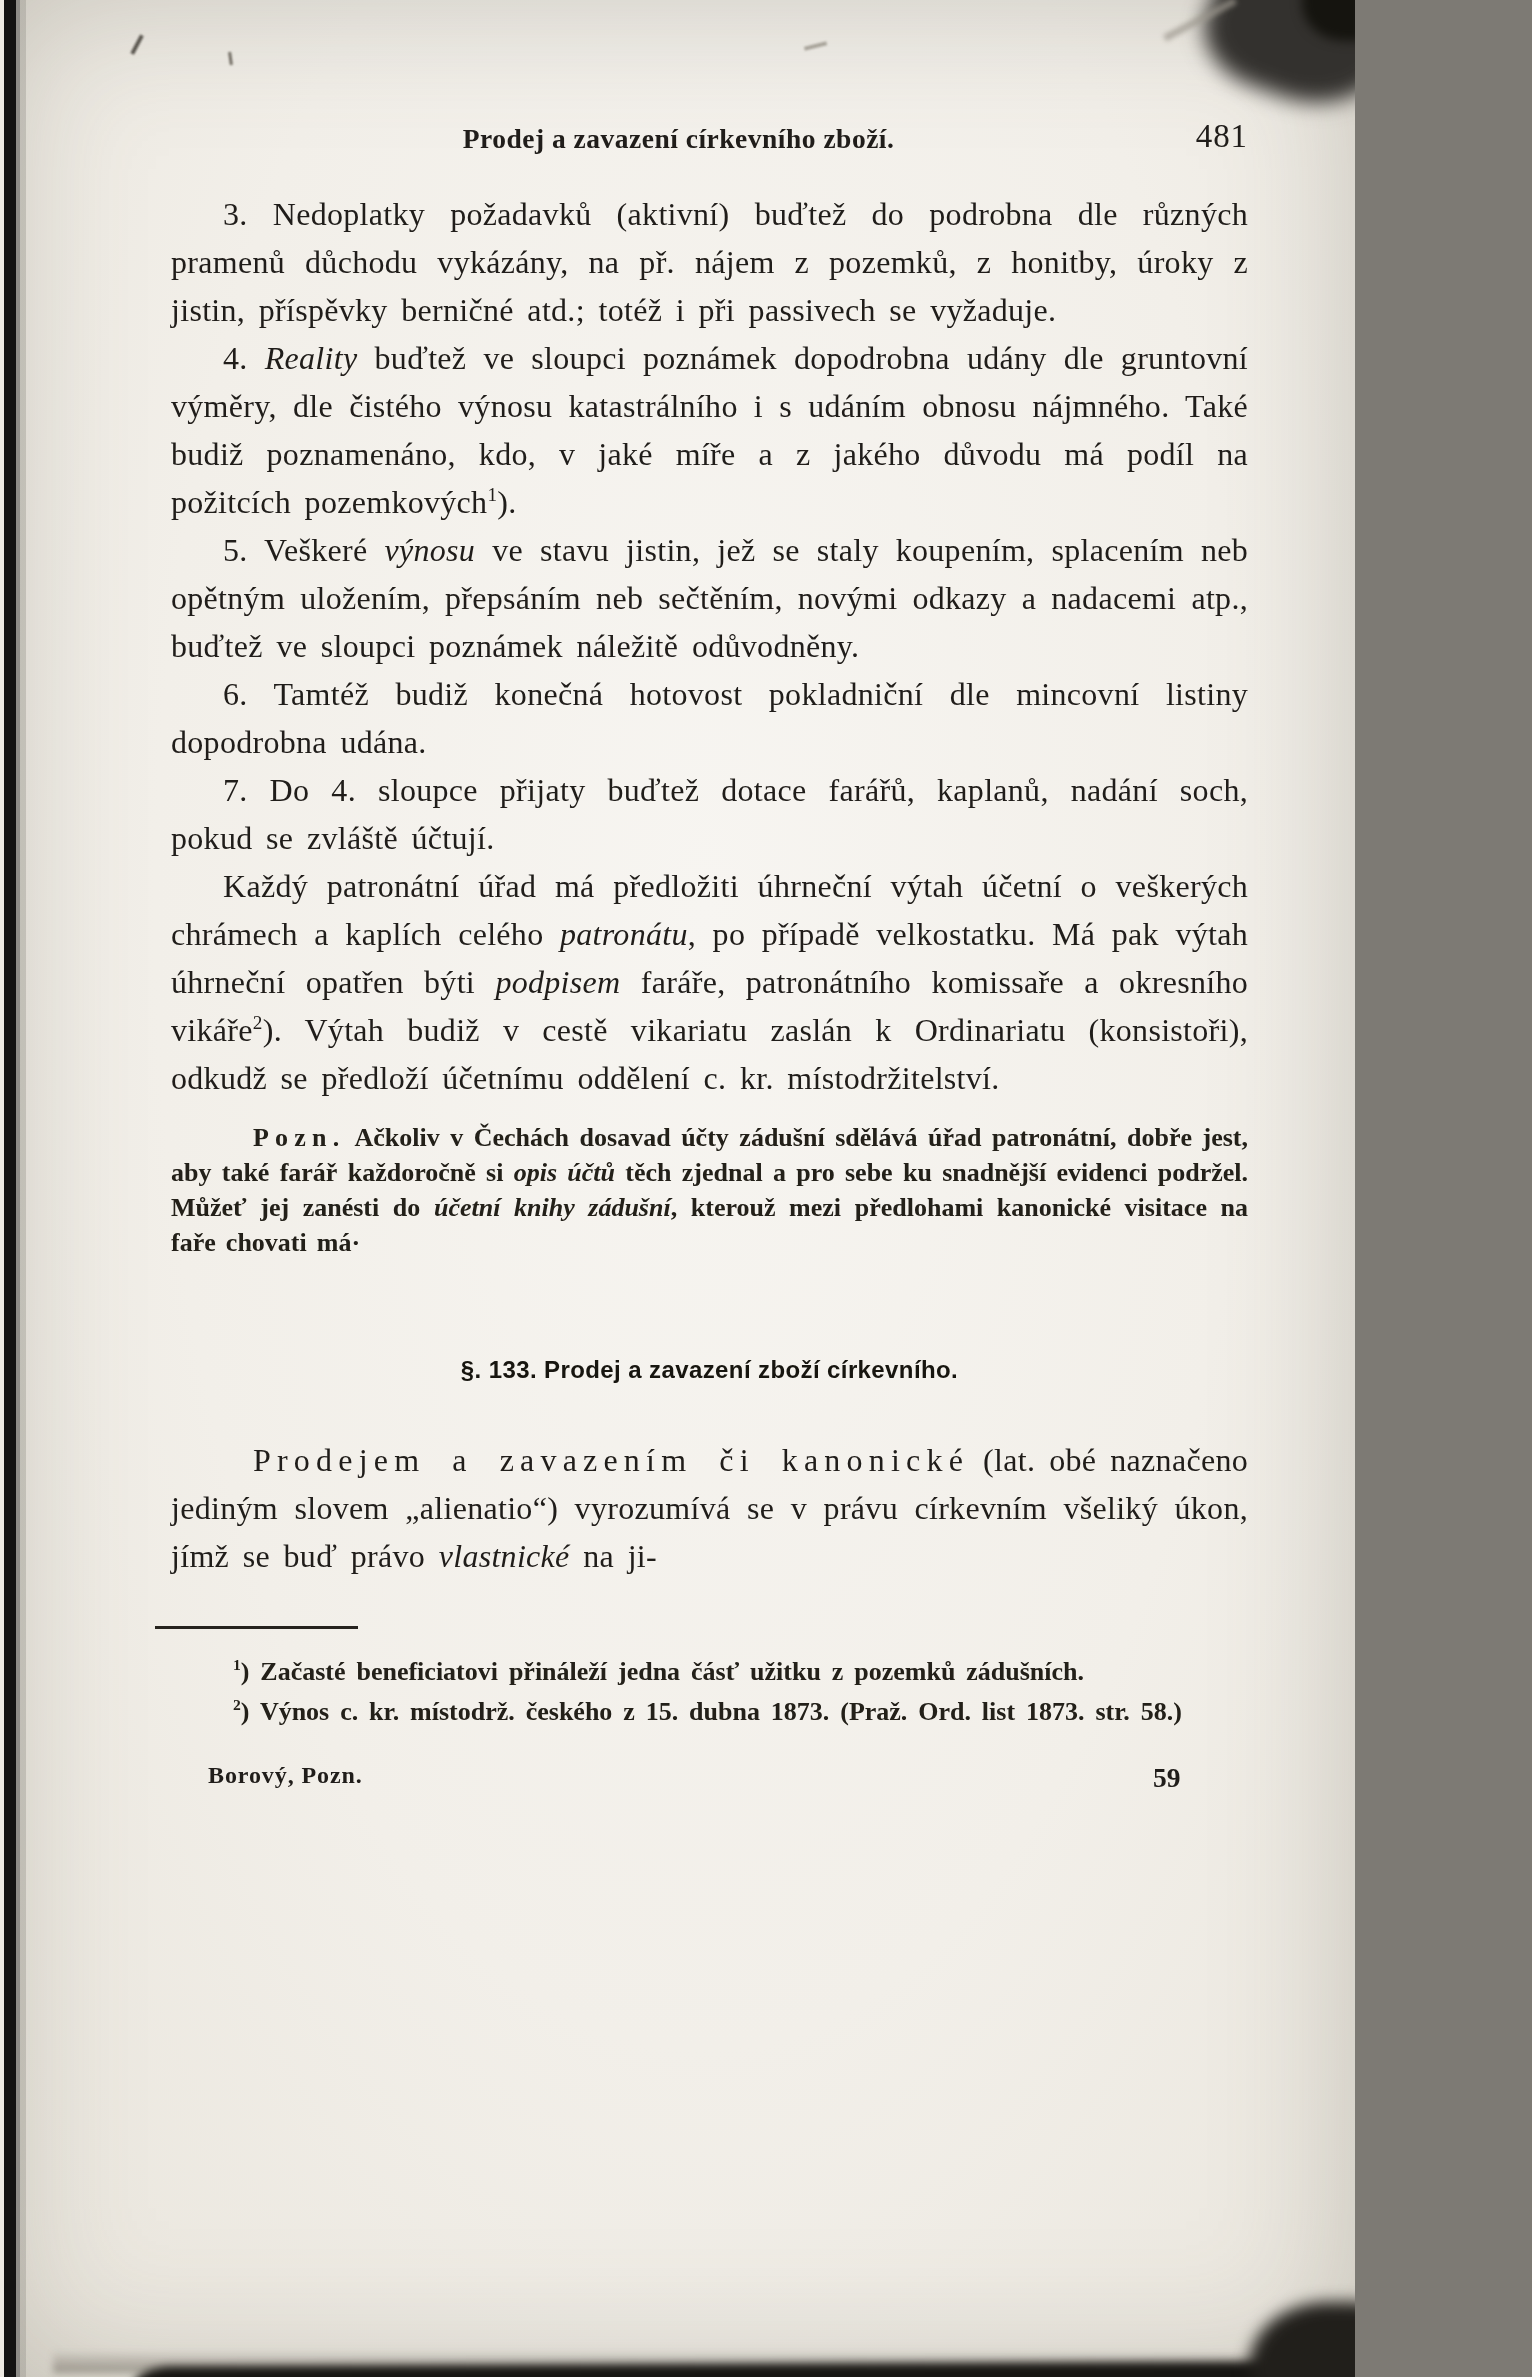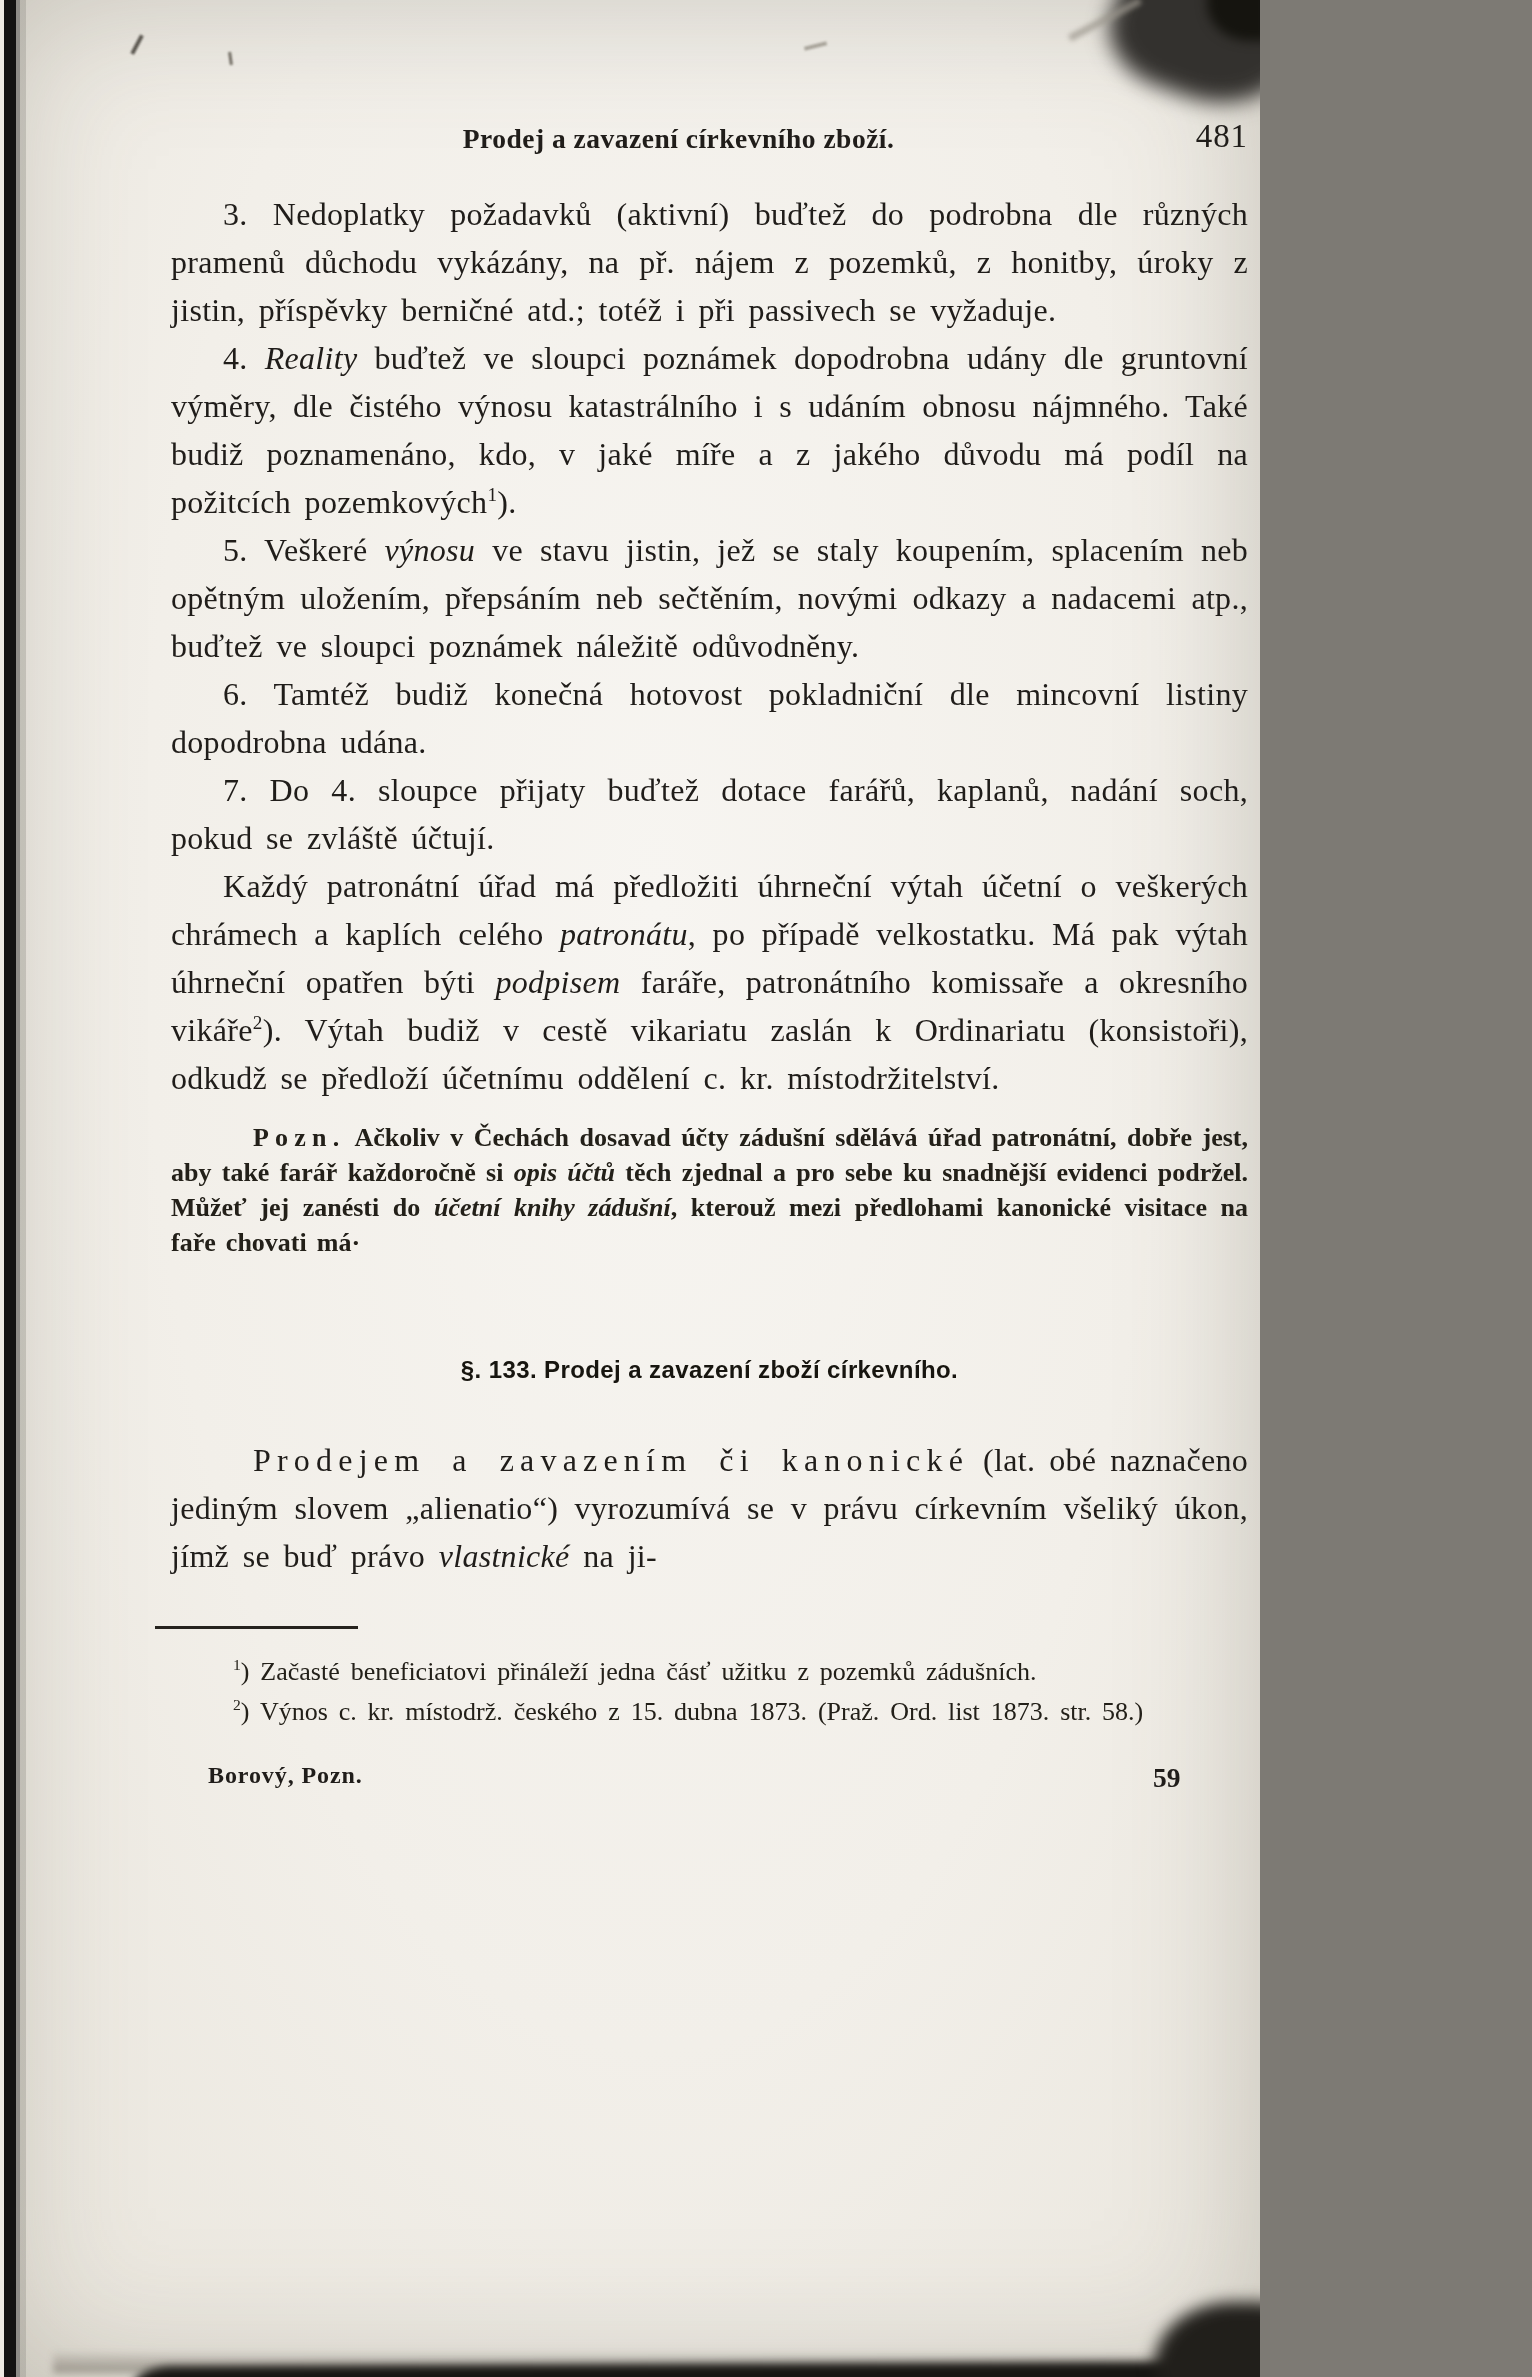--- a/index.html
+++ b/index.html
@@ -1,18 +1,18 @@
 <!DOCTYPE html>
 <html style="font-size:14.2px"><head>
 <meta charset="utf-8">
 <style>
   html,body{margin:0;padding:0;background:#7d7a74;}
   .page{
     position:relative;
-    width:1260px;height:2377px;
+    width:1355px;height:2377px;
     background:radial-gradient(ellipse at 52% 38%, #f7f5f1 0%, #f2efe9 55%, #e9e5dc 100%);
     box-shadow:inset 0 0 142px rgba(95,88,75,.28);
     overflow:hidden;
     font-family:"Liberation Serif","DejaVu Serif",serif;
     color:#201d1a;
   }
   
   .edge-left{position:absolute;left:0;top:0;bottom:0;width:30px;z-index:1;
     background:linear-gradient(90deg,#ece9e2 0 3.6px,#121212 3.6px 16px,#8d8c88 16px 20.4px,rgba(140,138,130,.35) 20.4px 26px,rgba(140,138,130,0) 26px);}
   .corner-top-right{position:absolute;right:-41px;top:-52px;width:187px;height:151px;z-index:1;
@@ -42,21 +42,21 @@
   .header-page{position:absolute;right:0;top:-5.3px;font-weight:normal;font-size:33px;letter-spacing:0.9px;}
   .para{margin:0;font-size:32px;line-height:48px;text-align:justify;word-spacing:5.3px;letter-spacing:0.3px;}
   .para.indent{text-indent:52px;}
   .note-para{margin:18px 0 0 0;font-size:26px;line-height:35px;font-weight:bold;
     text-align:justify;word-spacing:3.6px;color:#232019;}
   .note-para.indent{text-indent:52px;}
   .section-heading{margin:96px 0 52px 0;text-align:center;
     font-family:"Liberation Sans","DejaVu Sans",sans-serif;
     font-weight:bold;font-size:24px;letter-spacing:0.4px;color:#17150f;}
   .footnote-rule{width:203px;border:0;border-top:3.6px solid #26231e;margin:46px 0 25px -16px;}
-  .footnote{margin:0 0 3.6px 0;font-size:26px;line-height:36px;font-weight:normal;
+  .footnote{margin:0 0 3.6px 0;font-size:26px;line-height:36px;font-weight:bold;
     text-align:justify;word-spacing:4.4px;padding-left:114px;text-indent:-52px;color:#232019;}
   .page-footer{position:relative;height:39px;margin-top:32px;}
   .footer-left{margin-left:37px;font-weight:bold;font-size:24px;letter-spacing:0.9px;}
   .footer-right{position:absolute;left:982px;top:0;font-weight:bold;font-size:27.5px;}
   .seg-i{font-style:italic;}
   .seg-sp{letter-spacing:6.2px;word-spacing:12.4px;margin-left:30px;}
   .seg-sup{font-size:.6em;vertical-align:super;line-height:0;}
 </style>
 </head>
 <body>

